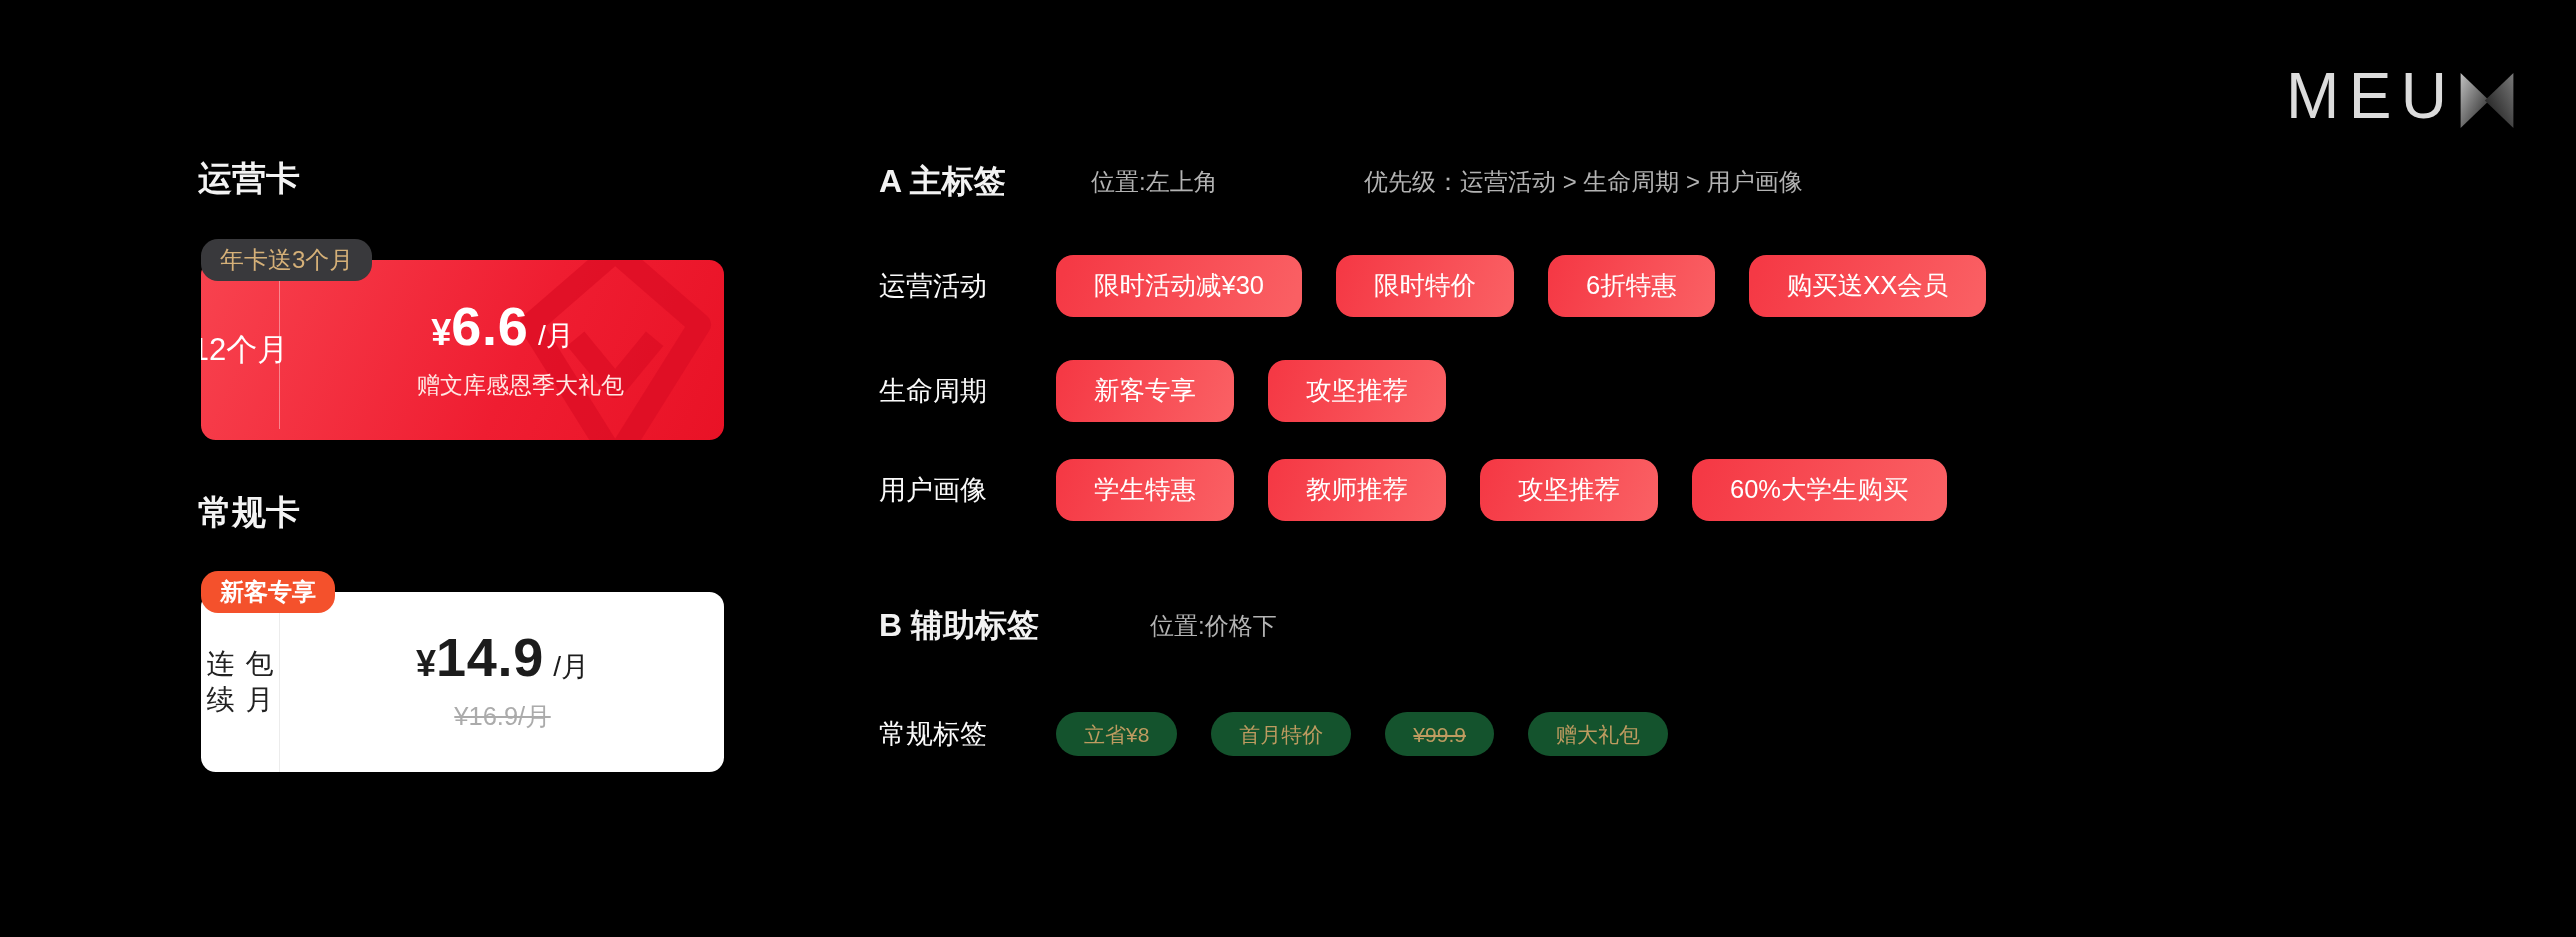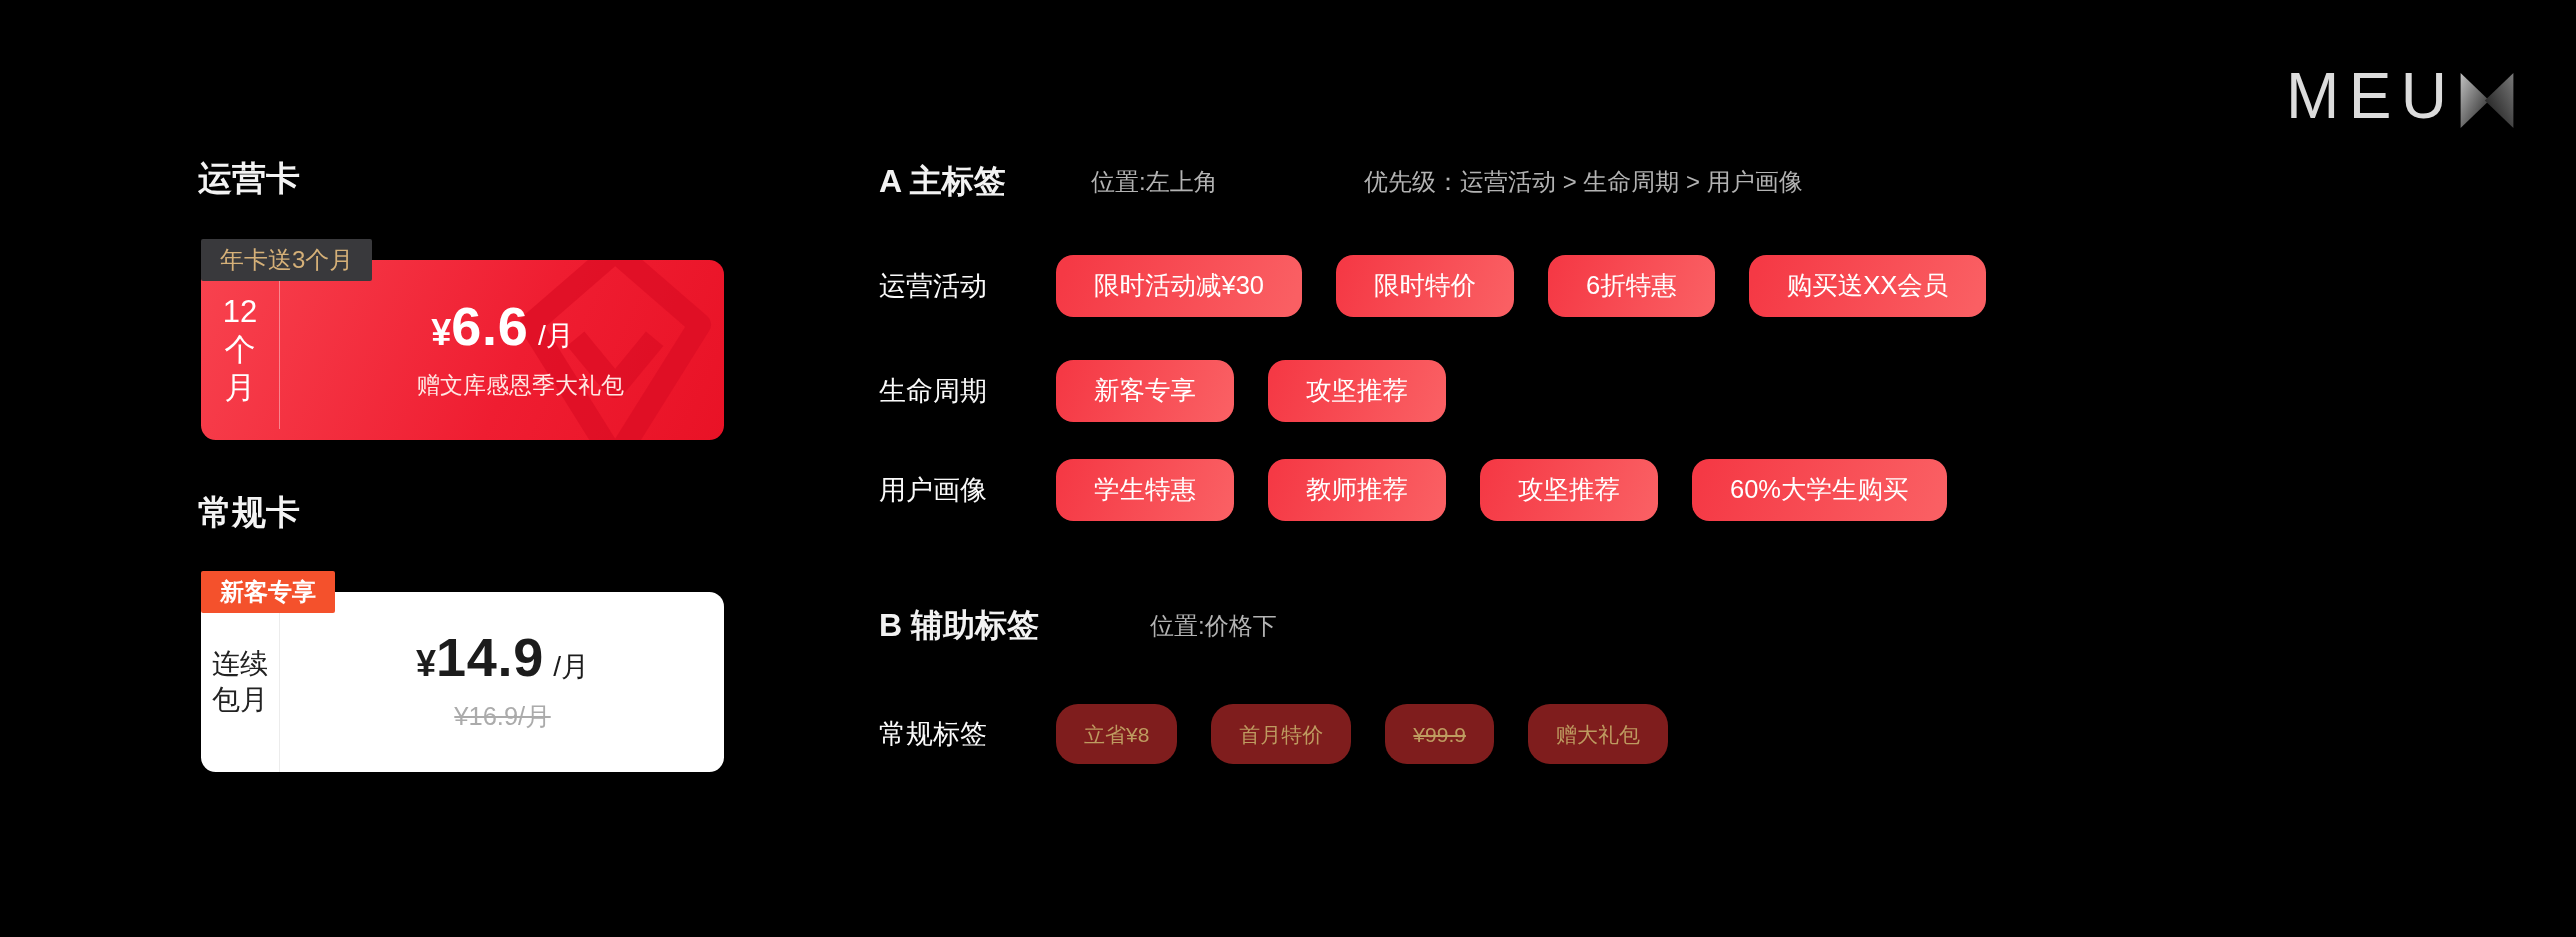--- a/index.html
+++ b/index.html
@@ -9,29 +9,29 @@
   
   .logo{position:absolute;left:2286px;top:64px;display:flex;align-items:flex-end;}
   .logo-text{font-size:64px;font-weight:300;letter-spacing:9.4px;color:#DCDCDC;line-height:1;}
   .logo-x{width:56px;height:55px;margin-left:2.7px;display:block;}
 
   
   .heading{position:absolute;left:198px;font-size:34px;font-weight:700;color:#F3F3F3;line-height:1.2;}
   #op-heading{top:158px;}
   #reg-heading{top:492px;}
 
-  .card-badge{position:absolute;z-index:3;font-size:24px;line-height:1;display:inline-flex;align-items:center;height:42px;padding:0 19px;border-radius:2px;}
+  .card-badge{position:absolute;z-index:3;font-size:24px;line-height:1;display:inline-flex;align-items:center;height:42px;padding:0 19px;border-radius:17px;}
   #op-badge{left:201px;top:239px;background:#39393C;color:#D5B078;font-weight:500;}
   #reg-badge{left:201px;top:571px;background:#F4512C;color:#FFFFFF;font-weight:600;}
 
   .plan-card{position:absolute;left:201px;width:523px;height:180px;border-radius:14.8px;overflow:hidden;}
   #op-card{top:260px;background:linear-gradient(115deg,#F8434F 0%,#EF1D31 60%,#E91226 100%);}
   #reg-card{top:592px;background:#FFFFFF;}
 
-  .cell-left{position:absolute;left:0;top:0;bottom:0;width:78px;display:flex;flex-direction:column;align-items:center;justify-content:center;text-align:center;}
+  .cell-left{position:absolute;left:0;top:0;bottom:0;width:78px;display:flex;flex-direction:row;align-items:center;justify-content:center;text-align:center;}
   #op-card .cell-left{color:#FFFFFF;font-size:31px;font-weight:500;line-height:1.22;}
   #reg-card .cell-left{color:#222222;font-size:28px;font-weight:500;line-height:1.3;}
 
   .cell-divider{position:absolute;left:78px;width:1.3px;}
   #op-card .cell-divider{top:16px;bottom:10.7px;background:rgba(255,255,255,0.40);}
   #reg-card .cell-divider{top:0;bottom:0;background:#ECECEC;}
 
   .cell-main{position:absolute;left:80px;right:0;top:0;bottom:0;display:flex;flex-direction:column;align-items:center;justify-content:center;z-index:2;}
   .price-line{display:flex;align-items:baseline;line-height:1;}
   .cur{font-size:36px;font-weight:600;}
@@ -57,21 +57,21 @@
   .tag-row{position:absolute;left:879px;}
   #row-0{top:255px;height:62px;}
   #row-1{top:360px;height:62px;}
   #row-2{top:459px;height:62px;}
   #row-aux{top:712px;height:44px;}
   .row-label{position:absolute;left:0;top:0;bottom:0;display:flex;align-items:center;font-size:27px;color:#FAFAFA;white-space:nowrap;}
   .chips{position:absolute;left:177px;top:0;bottom:0;display:flex;align-items:center;gap:34px;}
   .chip{display:inline-flex;align-items:center;justify-content:center;white-space:nowrap;line-height:1;}
   .main-chip{height:62px;padding:0 38px;border-radius:17.4px;font-size:25.5px;color:#FFFFFF;
              background:linear-gradient(110deg,#F53945 5%,#FA5F63 95%);box-shadow:0 4px 6.7px rgba(0,0,0,0.35);}
-  .aux-chip{height:60px;padding:0 28px;border-radius:22px;font-size:21px;color:#BE9B60;background:#7f1d1d;font-weight:500;}
+  .aux-chip{height:44px;padding:0 28px;border-radius:22px;font-size:21px;color:#BE9B60;background:#14532d;font-weight:500;}
   .aux-chip.strike{text-decoration:line-through;}
 </style>
 </head>
 <body>
 
 <div id="canvas">
 
   <div class="logo">
     <span class="logo-text">MEU</span>
     <svg class="logo-x" viewBox="0 0 100 100" xmlns="http://www.w3.org/2000/svg">

